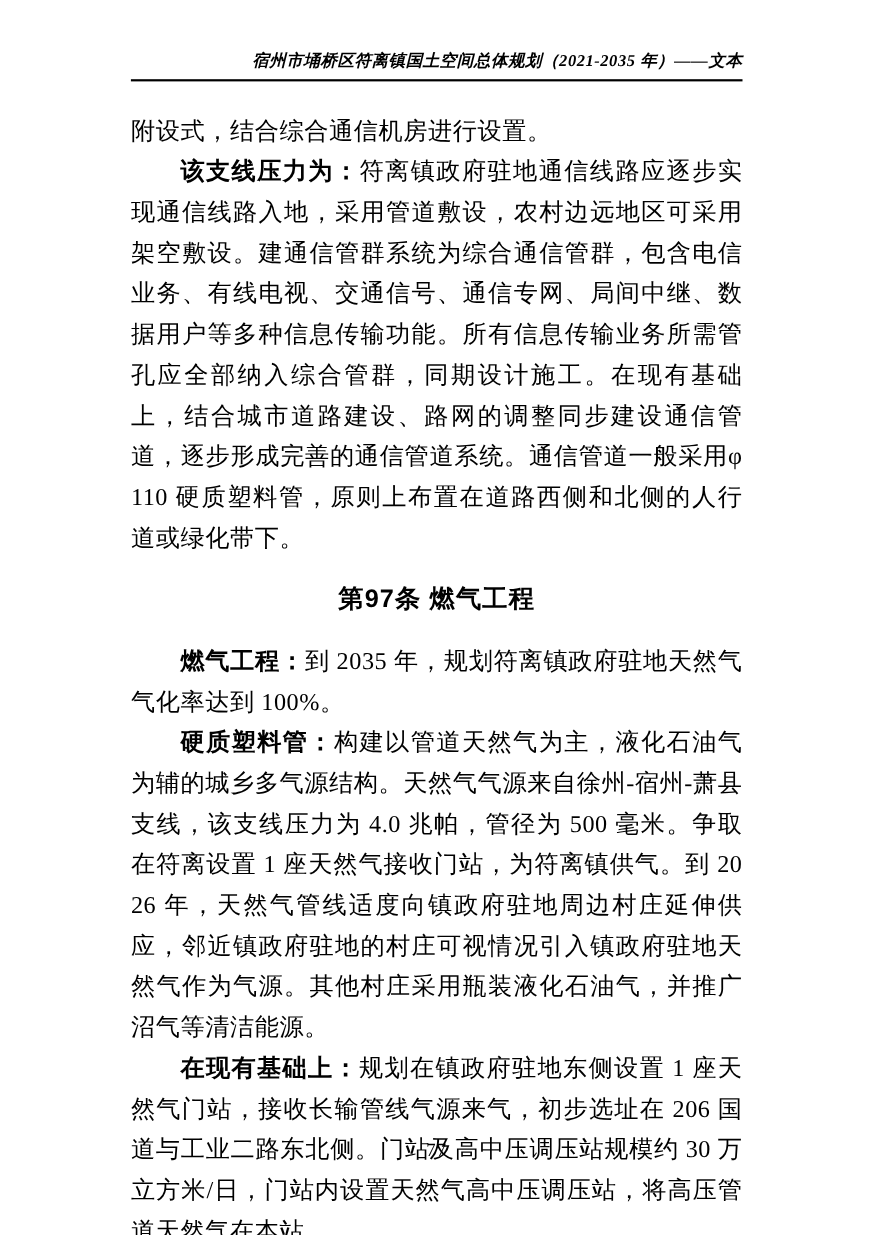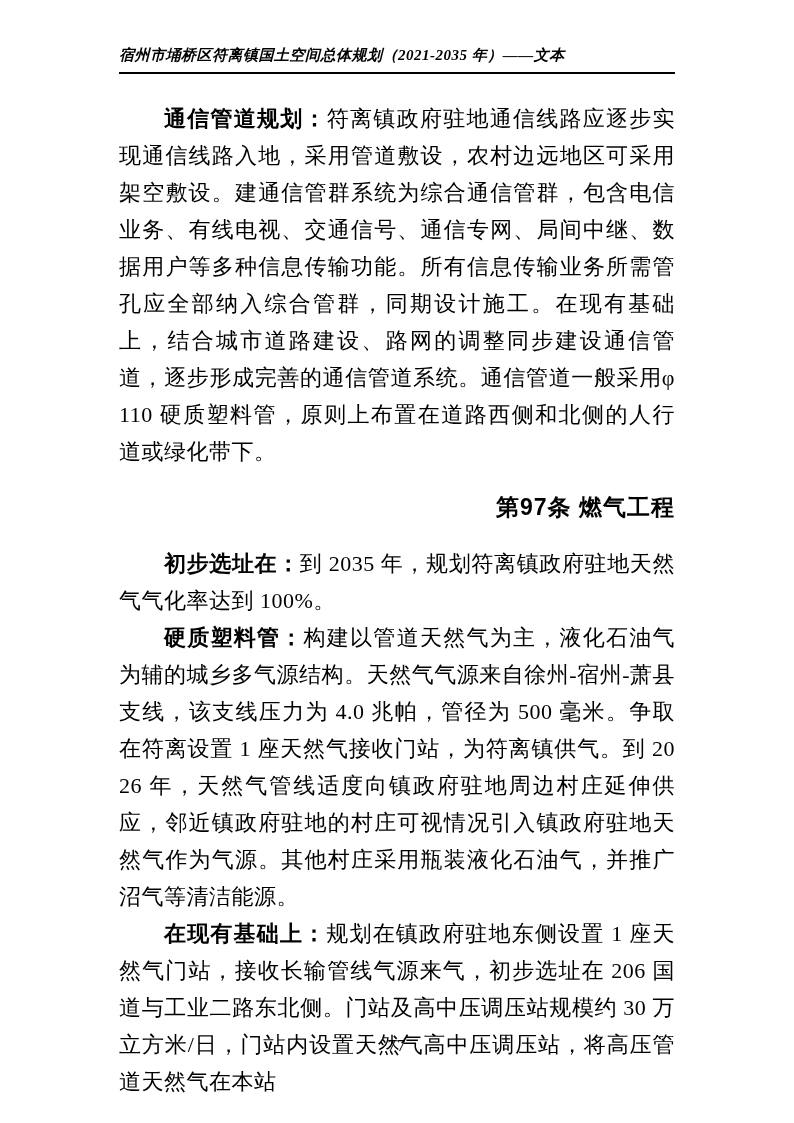--- a/index.html
+++ b/index.html
@@ -16,20 +16,21 @@
     background: #ffffff;
     color: #000000;
     box-sizing: border-box;
     padding: 0 119px;
     overflow: hidden;
   }
   .header {
     margin-top: 46px;
     padding-bottom: 7px;
     border-bottom: 2px solid #000000;
+    text-align: right;
   }
   .header-title {
     font-size: 15px;
     font-weight: 700;
     font-style: italic;
     letter-spacing: 0.5px;
     white-space: nowrap;
   }
   .content {
     margin-top: 26px;
@@ -47,21 +48,21 @@
   }
   .run-label {
     font-weight: 700;
   }
   .section-heading {
     margin: 19px 0 19px 0;
     font-size: 23px;
     font-weight: 700;
     line-height: 37px;
     letter-spacing: 1px;
-    text-align: right;
+    text-align: center;
     font-family: "Liberation Sans", "DejaVu Sans", sans-serif;
   }
   .footer {
     position: absolute;
     left: 0;
     top: 1036px;
     width: 794px;
     text-align: center;
   }
   .page-number {
@@ -73,26 +74,27 @@
 <body>
 
 <div class="page">
 
   <div class="header">
     <div class="header-title">宿州市埇桥区符离镇国土空间总体规划（2021-2035 年）——文本</div>
   </div>
 
   <div class="content">
 
+    <p><span>附设式，结合综合通信机房进行设置。</span></p>
 
-    <p class="indent"><span class="run-label">通信管道规划：</span><span>符离镇政府驻地通信线路应逐步实现通信线路入地，采用管道敷设，农村边远地区可采用架空敷设。建通信管群系统为综合通信管群，包含电信业务、有线电视、交通信号、通信专网、局间中继、数据用户等多种信息传输功能。所有信息传输业务所需管孔应全部纳入综合管群，同期设计施工。在现有基础上，结合城市道路建设、路网的调整同步建设通信管道，逐步形成完善的通信管道系统。通信管道一般采用φ110 硬质塑料管，原则上布置在道路西侧和北侧的人行道或绿化带下。</span></p>
+    <p class="indent"><span class="run-label">该支线压力为：</span><span>符离镇政府驻地通信线路应逐步实现通信线路入地，采用管道敷设，农村边远地区可采用架空敷设。建通信管群系统为综合通信管群，包含电信业务、有线电视、交通信号、通信专网、局间中继、数据用户等多种信息传输功能。所有信息传输业务所需管孔应全部纳入综合管群，同期设计施工。在现有基础上，结合城市道路建设、路网的调整同步建设通信管道，逐步形成完善的通信管道系统。通信管道一般采用φ110 硬质塑料管，原则上布置在道路西侧和北侧的人行道或绿化带下。</span></p>
 
     <h2 class="section-heading">第97条 燃气工程</h2>
 
-    <p class="indent"><span class="run-label">初步选址在：</span><span>到 2035 年，规划符离镇政府驻地天然气气化率达到 100%。</span></p>
+    <p class="indent"><span class="run-label">燃气工程：</span><span>到 2035 年，规划符离镇政府驻地天然气气化率达到 100%。</span></p>
 
     <p class="indent"><span class="run-label">硬质塑料管：</span><span>构建以管道天然气为主，液化石油气为辅的城乡多气源结构。天然气气源来自徐州-宿州-萧县支线，该支线压力为 4.0 兆帕，管径为 500 毫米。争取在符离设置 1 座天然气接收门站，为符离镇供气。到 2026 年，天然气管线适度向镇政府驻地周边村庄延伸供应，邻近镇政府驻地的村庄可视情况引入镇政府驻地天然气作为气源。其他村庄采用瓶装液化石油气，并推广沼气等清洁能源。</span></p>
 
     <p class="indent"><span class="run-label">在现有基础上：</span><span>规划在镇政府驻地东侧设置 1 座天然气门站，接收长输管线气源来气，初步选址在 206 国道与工业二路东北侧。门站及高中压调压站规模约 30 万立方米/日，门站内设置天然气高中压调压站，将高压管道天然气在本站</span></p>
 
   </div>
 
   <div class="footer">
     <span class="page-number">77</span>
   </div>

